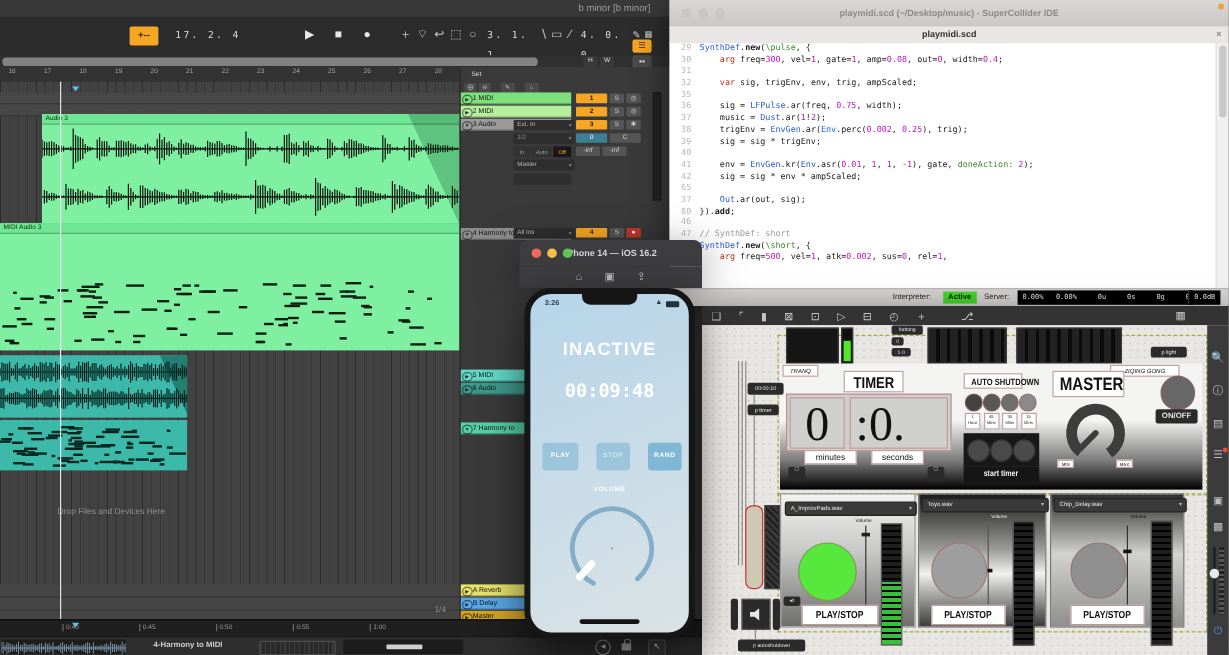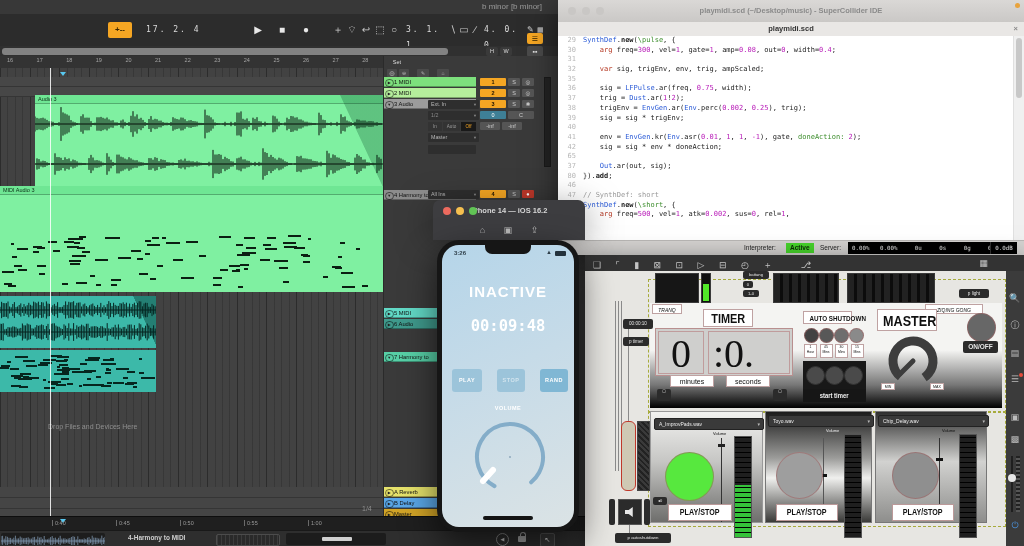--- a/index.html
+++ b/index.html
@@ -456,26 +456,26 @@
       <span>playmidi.scd</span>
       <span class="abs" style="right:6px;top:0;color:#8a8a8a;">×</span>
     </div>
     <div class="sc-code" id="sc-code">
         <div class="cl"><span class="g">29</span><span class="t-c">SynthDef</span><span class="t-p">.</span><span class="t-b">new</span><span class="t-p">(</span><span class="t-s">\pulse</span><span class="t-p">, {</span></div>
         <div class="cl"><span class="g">30</span><span class="t-p">    </span><span class="t-k">arg</span><span class="t-p"> freq=</span><span class="t-n">300</span><span class="t-p">, vel=</span><span class="t-n">1</span><span class="t-p">, gate=</span><span class="t-n">1</span><span class="t-p">, amp=</span><span class="t-n">0.08</span><span class="t-p">, out=</span><span class="t-n">0</span><span class="t-p">, width=</span><span class="t-n">0.4</span><span class="t-p">;</span></div>
         <div class="cl"><span class="g">31</span></div>
         <div class="cl"><span class="g">32</span><span class="t-p">    </span><span class="t-k">var</span><span class="t-p"> sig, trigEnv, env, trig, ampScaled;</span></div>
         <div class="cl"><span class="g">35</span></div>
         <div class="cl"><span class="g">36</span><span class="t-p">    sig = </span><span class="t-c">LFPulse</span><span class="t-p">.ar(freq, </span><span class="t-n">0.75</span><span class="t-p">, width);</span></div>
-        <div class="cl"><span class="g">37</span><span class="t-p">    trig = </span><span class="t-c">Dust</span><span class="t-p">.ar(</span><span class="t-n">1</span><span class="t-p">!</span><span class="t-n">2</span><span class="t-p">);</span></div>
+        <div class="cl"><span class="g">37</span><span class="t-p">    music = </span><span class="t-c">Dust</span><span class="t-p">.ar(</span><span class="t-n">1</span><span class="t-p">!</span><span class="t-n">2</span><span class="t-p">);</span></div>
         <div class="cl"><span class="g">38</span><span class="t-p">    trigEnv = </span><span class="t-c">EnvGen</span><span class="t-p">.ar(</span><span class="t-c">Env</span><span class="t-p">.perc(</span><span class="t-n">0.002</span><span class="t-p">, </span><span class="t-n">0.25</span><span class="t-p">), trig);</span></div>
         <div class="cl"><span class="g">39</span><span class="t-p">    sig = sig * trigEnv;</span></div>
         <div class="cl"><span class="g">40</span></div>
         <div class="cl"><span class="g">41</span><span class="t-p">    env = </span><span class="t-c">EnvGen</span><span class="t-p">.kr(</span><span class="t-c">Env</span><span class="t-p">.asr(</span><span class="t-n">0.01</span><span class="t-p">, </span><span class="t-n">1</span><span class="t-p">, </span><span class="t-n">1</span><span class="t-p">, </span><span class="t-n">-1</span><span class="t-p">), gate, </span><span class="t-s">doneAction:</span><span class="t-p"> </span><span class="t-n">2</span><span class="t-p">);</span></div>
-        <div class="cl"><span class="g">42</span><span class="t-p">    sig = sig * env * doneAction;</span></div>
+        <div class="cl"><span class="g">42</span><span class="t-p">    sig = sig * env * ampScaled;</span></div>
         <div class="cl"><span class="g">65</span></div>
         <div class="cl"><span class="g">37</span><span class="t-p">    </span><span class="t-c">Out</span><span class="t-p">.ar(out, sig);</span></div>
         <div class="cl"><span class="g">80</span><span class="t-p">}).</span><span class="t-b">add</span><span class="t-p">;</span></div>
         <div class="cl"><span class="g">46</span></div>
         <div class="cl"><span class="g">47</span><span class="t-m">// SynthDef: short</span></div>
         <div class="cl"><span class="g">48</span><span class="t-c">SynthDef</span><span class="t-p">.</span><span class="t-b">new</span><span class="t-p">(</span><span class="t-s">\short</span><span class="t-p">, {</span></div>
         <div class="cl"><span class="g">49</span><span class="t-p">    </span><span class="t-k">arg</span><span class="t-p"> freq=</span><span class="t-n">500</span><span class="t-p">, vel=</span><span class="t-n">1</span><span class="t-p">, atk=</span><span class="t-n">0.002</span><span class="t-p">, sus=</span><span class="t-n">0</span><span class="t-p">, rel=</span><span class="t-n">1</span><span class="t-p">,</span></div>
       </div>
     <div class="sc-scroll">
       <div class="abs" style="left:2px;top:2px;width:6px;height:60px;background:#c8c8c8;border-radius:3px;"></div>

